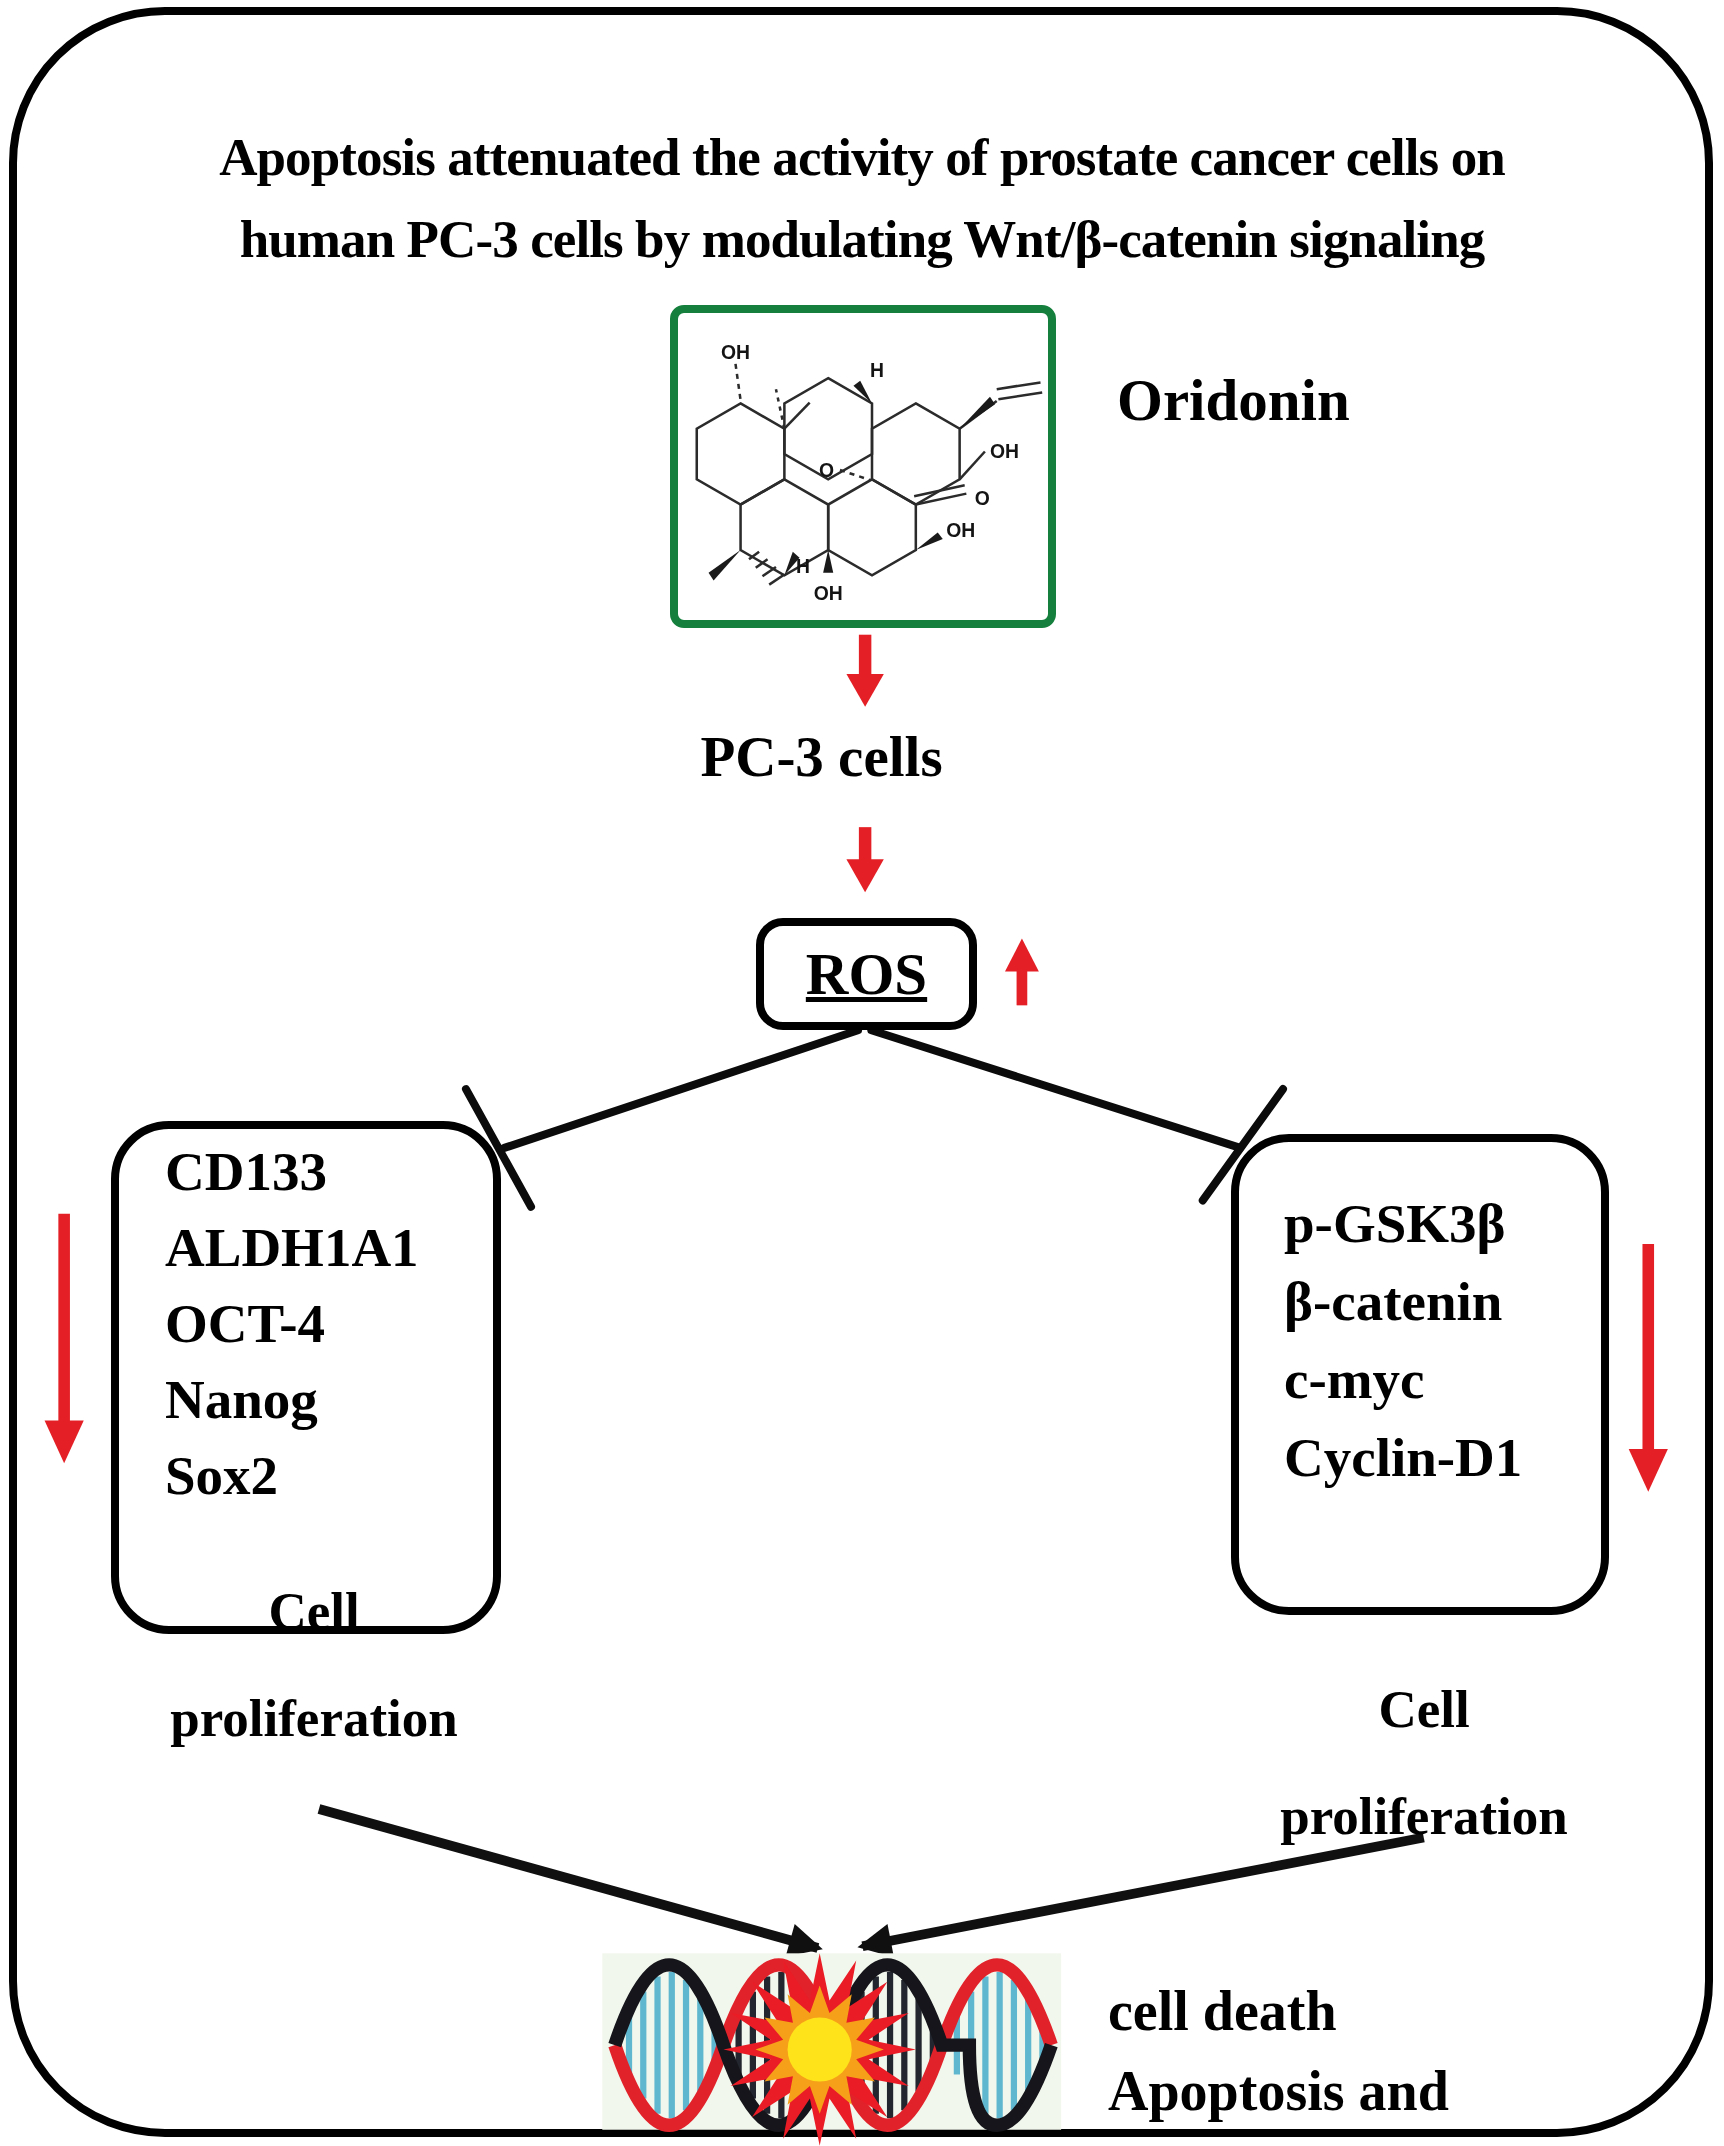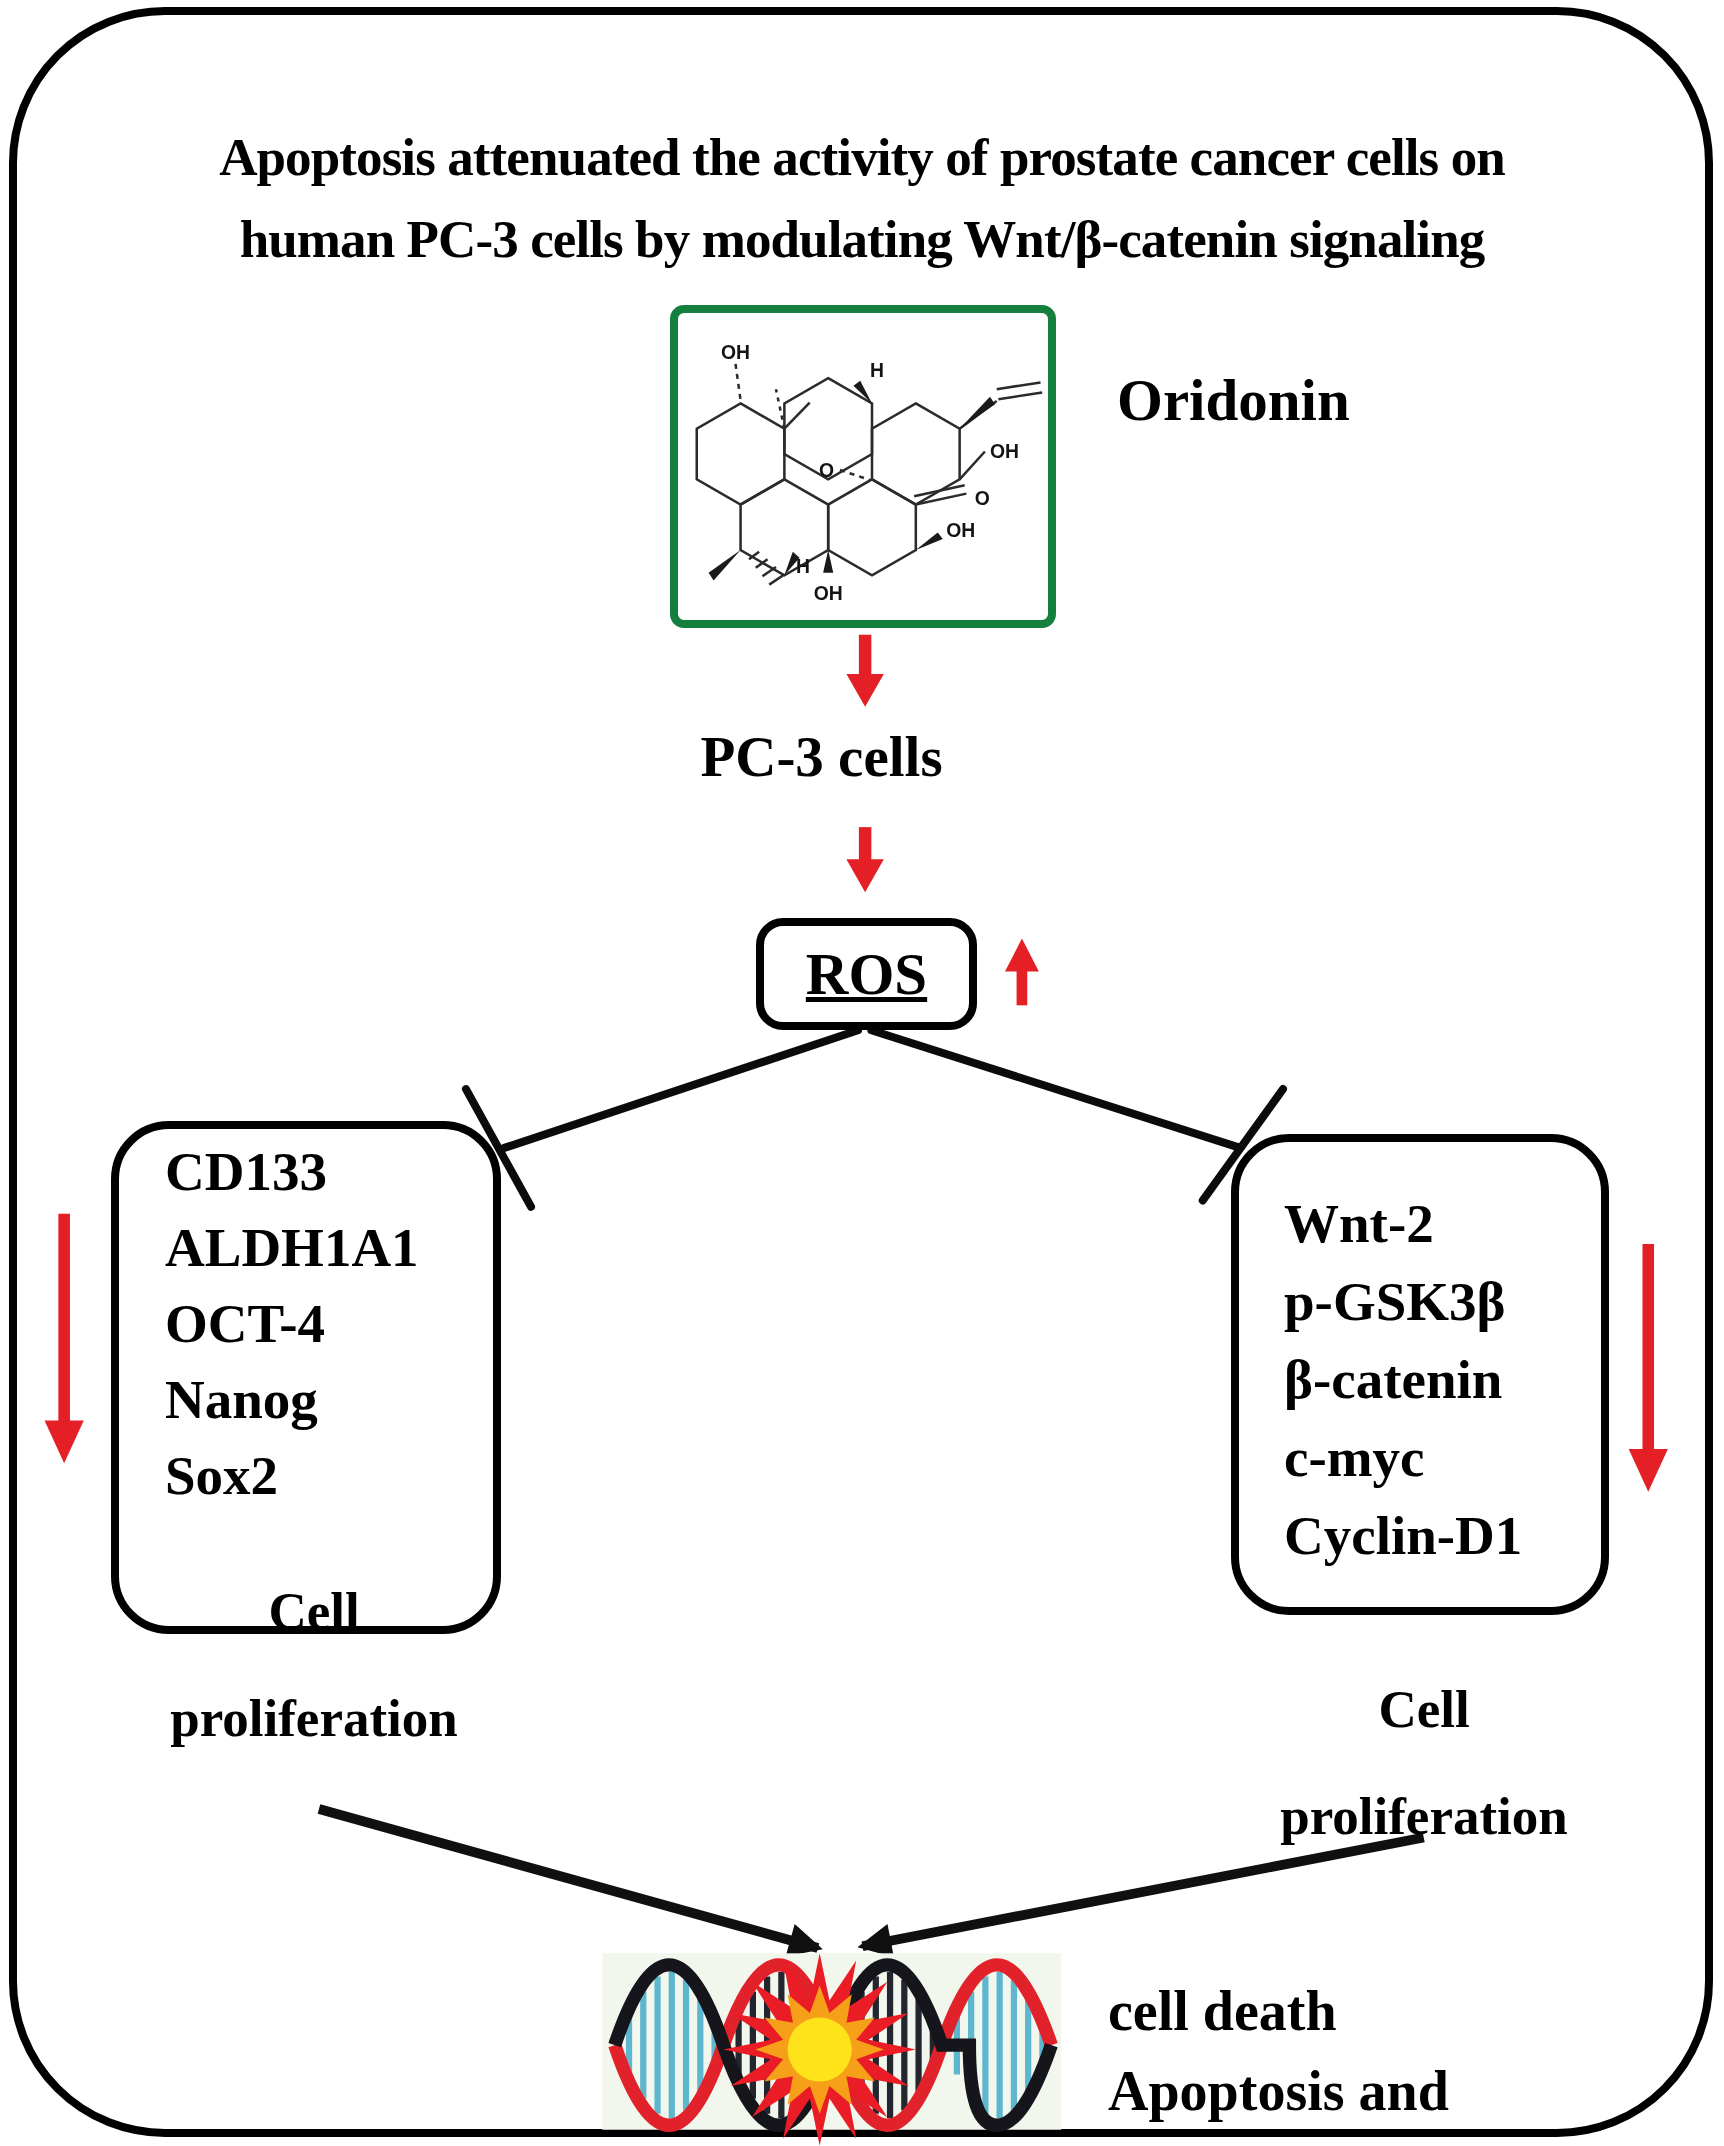--- a/index.html
+++ b/index.html
@@ -205,21 +205,20 @@
 
   <div class="gene-box left">
     <div class="gene-line">CD133</div>
     <div class="gene-line">ALDH1A1</div>
     <div class="gene-line">OCT-4</div>
     <div class="gene-line">Nanog</div>
     <div class="gene-line">Sox2</div>
   </div>
 
   <div class="gene-box right">
-    <div class="gene-line">Wnt-2</div>
     <div class="gene-line">p-GSK3β</div>
     <div class="gene-line">β-catenin</div>
     <div class="gene-line">c-myc</div>
     <div class="gene-line">Cyclin-D1</div>
   </div>
 
   <div class="caption left">
     <div>Cell</div>
     <div>proliferation</div>
   </div>

